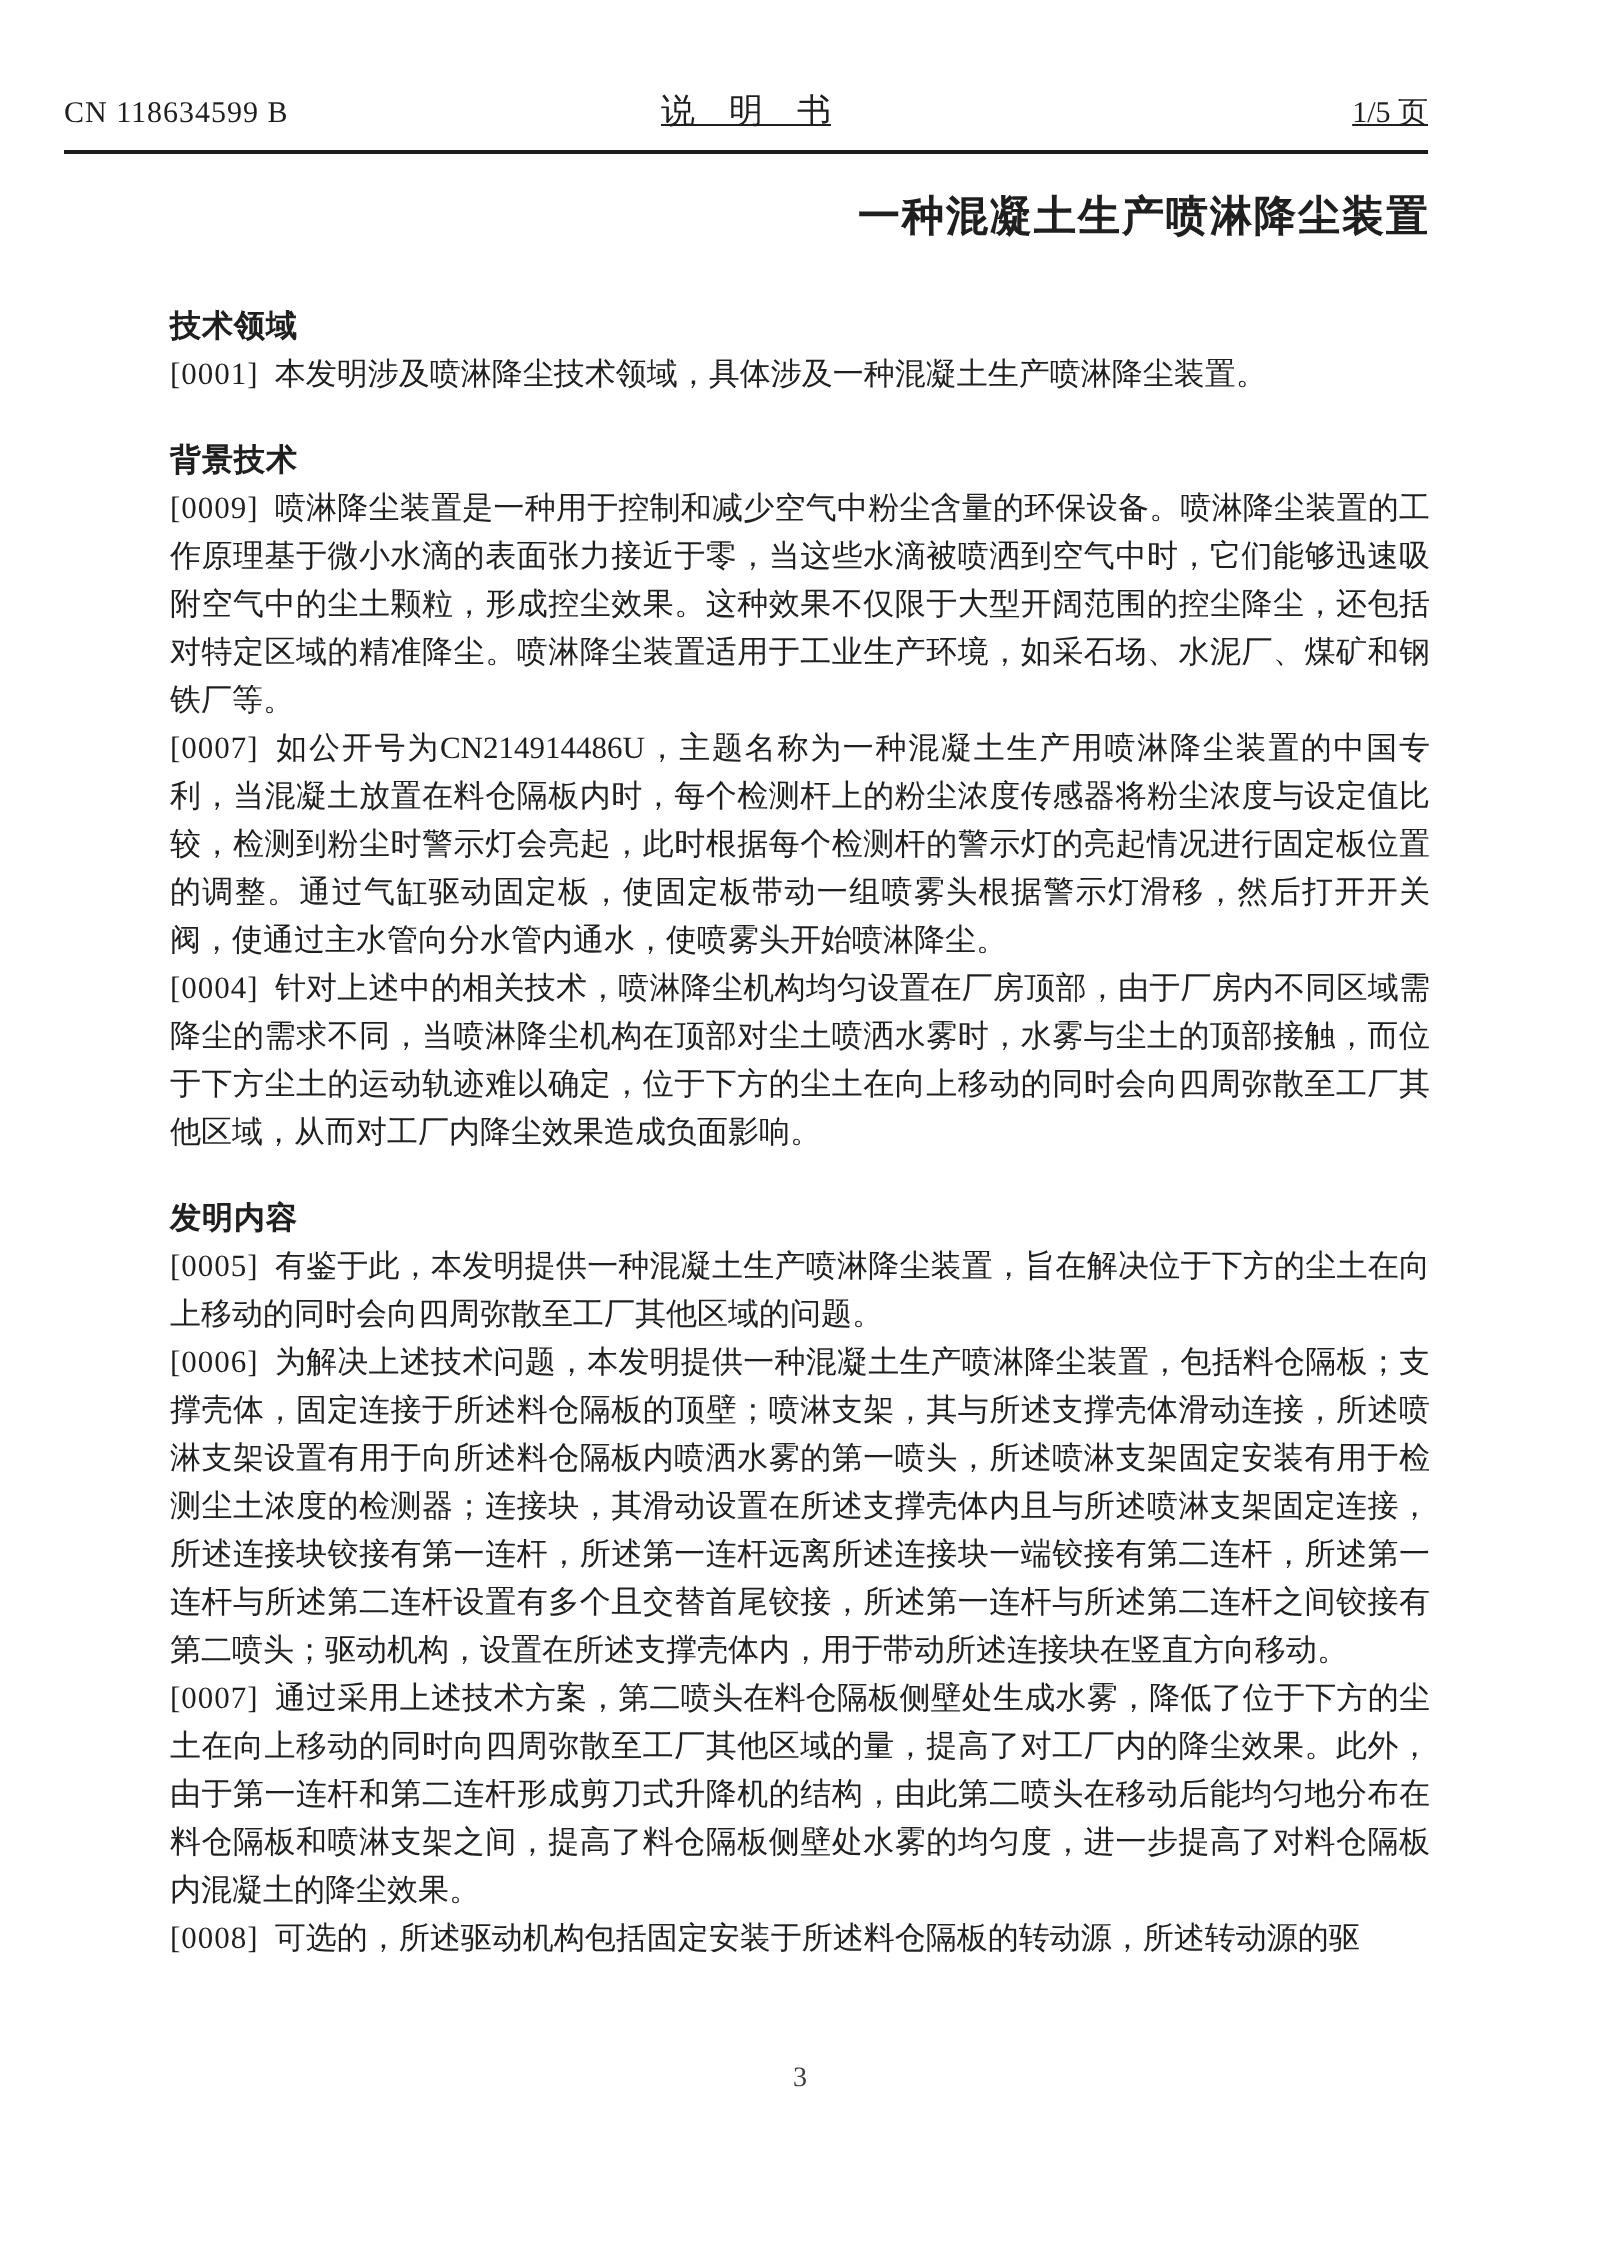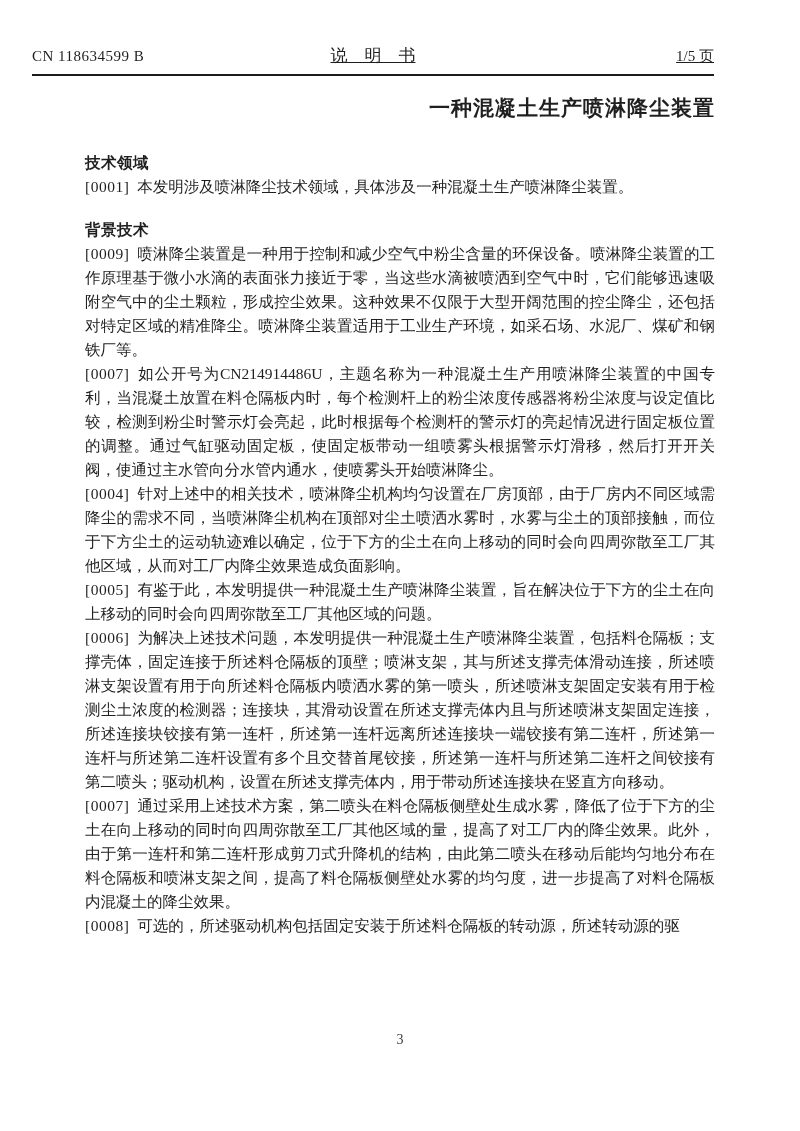--- a/index.html
+++ b/index.html
@@ -106,20 +106,21 @@
   <div class="body">
 
     <h2 class="section-heading">技术领域</h2>
     <p class="para"><span class="pnum">[0001]</span><span>本发明涉及喷淋降尘技术领域，具体涉及一种混凝土生产喷淋降尘装置。</span></p>
 
     <h2 class="section-heading">背景技术</h2>
     <p class="para"><span class="pnum">[0009]</span><span>喷淋降尘装置是一种用于控制和减少空气中粉尘含量的环保设备。喷淋降尘装置的工作原理基于微小水滴的表面张力接近于零，当这些水滴被喷洒到空气中时，它们能够迅速吸附空气中的尘土颗粒，形成控尘效果。这种效果不仅限于大型开阔范围的控尘降尘，还包括对特定区域的精准降尘。喷淋降尘装置适用于工业生产环境，如采石场、水泥厂、煤矿和钢铁厂等。</span></p>
     <p class="para"><span class="pnum">[0007]</span><span>如公开号为CN214914486U，主题名称为一种混凝土生产用喷淋降尘装置的中国专利，当混凝土放置在料仓隔板内时，每个检测杆上的粉尘浓度传感器将粉尘浓度与设定值比较，检测到粉尘时警示灯会亮起，此时根据每个检测杆的警示灯的亮起情况进行固定板位置的调整。通过气缸驱动固定板，使固定板带动一组喷雾头根据警示灯滑移，然后打开开关阀，使通过主水管向分水管内通水，使喷雾头开始喷淋降尘。</span></p>
     <p class="para"><span class="pnum">[0004]</span><span>针对上述中的相关技术，喷淋降尘机构均匀设置在厂房顶部，由于厂房内不同区域需降尘的需求不同，当喷淋降尘机构在顶部对尘土喷洒水雾时，水雾与尘土的顶部接触，而位于下方尘土的运动轨迹难以确定，位于下方的尘土在向上移动的同时会向四周弥散至工厂其他区域，从而对工厂内降尘效果造成负面影响。</span></p>
 
+    <h2 class="section-heading">发明内容</h2>
     <p class="para"><span class="pnum">[0005]</span><span>有鉴于此，本发明提供一种混凝土生产喷淋降尘装置，旨在解决位于下方的尘土在向上移动的同时会向四周弥散至工厂其他区域的问题。</span></p>
     <p class="para"><span class="pnum">[0006]</span><span>为解决上述技术问题，本发明提供一种混凝土生产喷淋降尘装置，包括料仓隔板；支撑壳体，固定连接于所述料仓隔板的顶壁；喷淋支架，其与所述支撑壳体滑动连接，所述喷淋支架设置有用于向所述料仓隔板内喷洒水雾的第一喷头，所述喷淋支架固定安装有用于检测尘土浓度的检测器；连接块，其滑动设置在所述支撑壳体内且与所述喷淋支架固定连接，所述连接块铰接有第一连杆，所述第一连杆远离所述连接块一端铰接有第二连杆，所述第一连杆与所述第二连杆设置有多个且交替首尾铰接，所述第一连杆与所述第二连杆之间铰接有第二喷头；驱动机构，设置在所述支撑壳体内，用于带动所述连接块在竖直方向移动。</span></p>
     <p class="para"><span class="pnum">[0007]</span><span>通过采用上述技术方案，第二喷头在料仓隔板侧壁处生成水雾，降低了位于下方的尘土在向上移动的同时向四周弥散至工厂其他区域的量，提高了对工厂内的降尘效果。此外，由于第一连杆和第二连杆形成剪刀式升降机的结构，由此第二喷头在移动后能均匀地分布在料仓隔板和喷淋支架之间，提高了料仓隔板侧壁处水雾的均匀度，进一步提高了对料仓隔板内混凝土的降尘效果。</span></p>
     <p class="para"><span class="pnum">[0008]</span><span>可选的，所述驱动机构包括固定安装于所述料仓隔板的转动源，所述转动源的驱</span></p>
 
   </div>
 
   <div class="page-number">3</div>
 
 </div>

